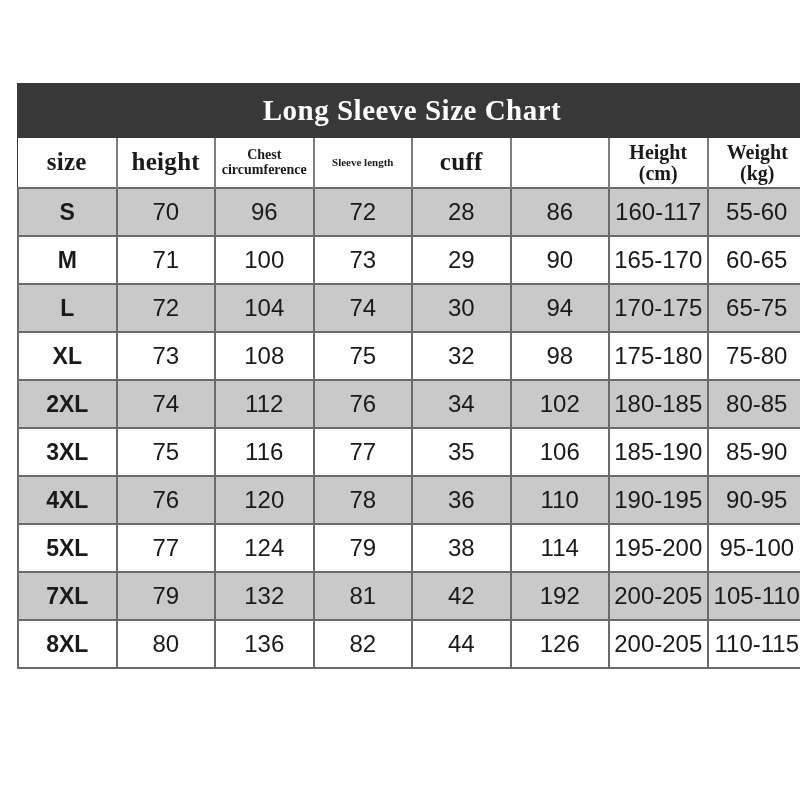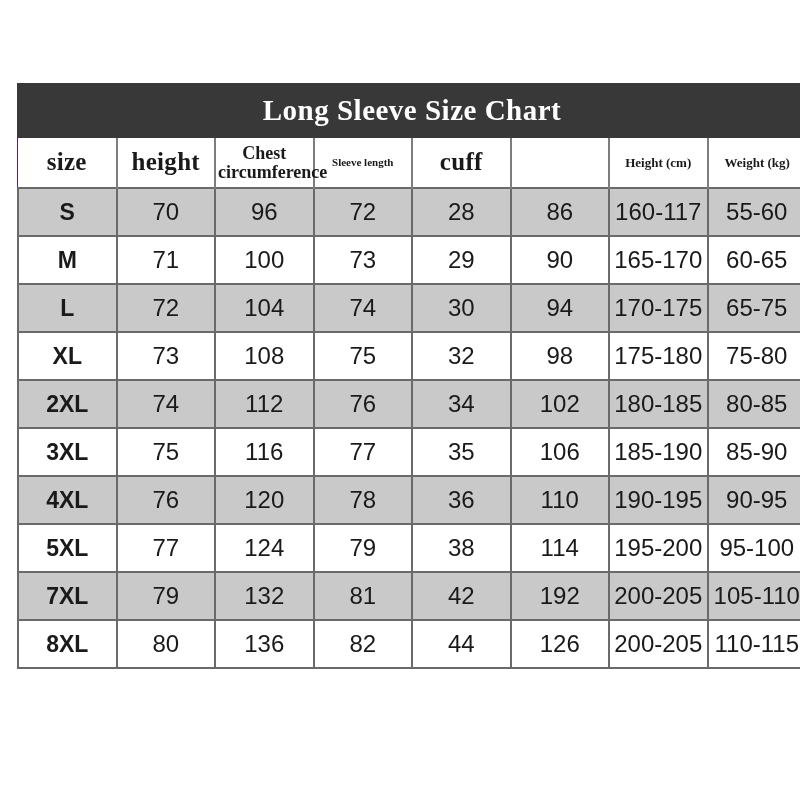--- a/index.html
+++ b/index.html
@@ -43,34 +43,34 @@
     width: 100%;
     background: #4c1d95;
   }
   table.size-table col { width: 12.5%; }
 
   thead th {
     height: 49px;
     background: #ffffff;
     font-family: "Liberation Serif", serif;
     font-weight: bold;
-    font-size: 13px;
+    font-size: 20px;
     color: var(--text);
     text-align: center;
     vertical-align: middle;
     border: none;
     border-left: 2px solid #7d7d7d;
     line-height: 1.05;
     padding: 0 2px;
   }
   thead th:first-child { border-left: none; }
   thead th:nth-child(1),
   thead th:nth-child(2),
   thead th:nth-child(5) { font-size: 25px; letter-spacing: 0.3px; }
-  thead th:nth-child(3) { font-size: 18px; }
+  thead th:nth-child(3) { font-size: 14px; }
   thead th:nth-child(4) { font-size: 11px; }
 
   tbody td {
     height: 46px;
     border: 2px solid var(--border);
     text-align: center;
     vertical-align: middle;
     font-size: 24px;
     color: var(--text);
     background: var(--row-white);

